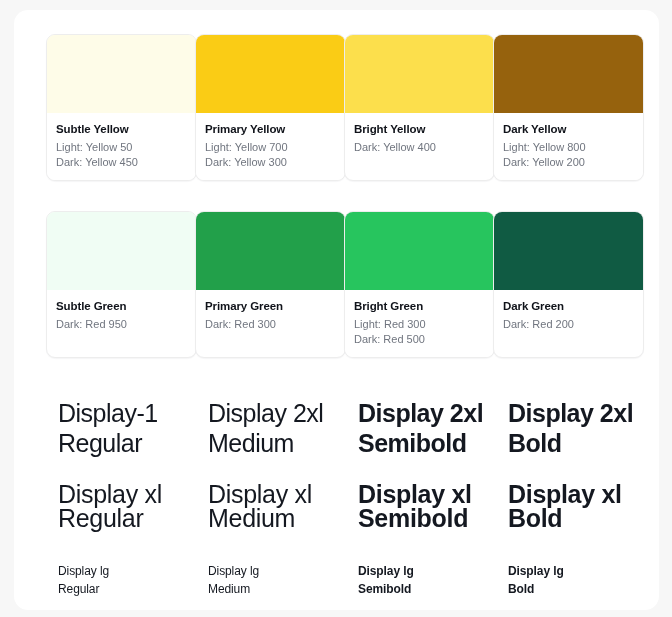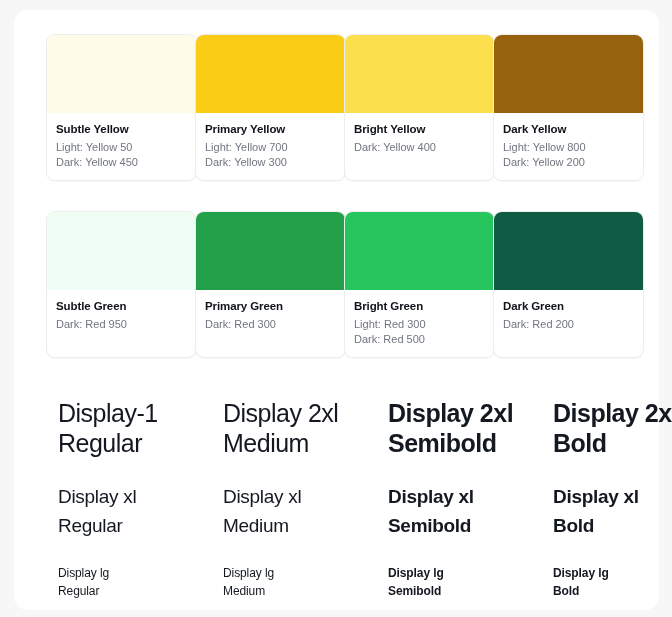--- a/index.html
+++ b/index.html
@@ -82,45 +82,45 @@
   }
 
   
   .type-grid {
     position: absolute;
     left: 44px;
     top: 388px;
     width: 600px;
     display: grid;
     grid-template-columns: repeat(4, 150px);
-    column-gap: 15px;
+    column-gap: 0px;
   }
 
   .type-col {
     display: flex;
     flex-direction: column;
   }
 
   .spec {
     color: #141820;
     white-space: pre-line;
   }
 
   .spec-2xl {
     font-size: 25px;
     line-height: 30px;
     letter-spacing: -0.5px;
     margin-bottom: 24px;
   }
 
   .spec-xl {
-    font-size: 19px;
-    line-height: 29px;
+    font-size: 25px;
+    line-height: 24px;
     letter-spacing: -0.3px;
-    margin-bottom: 24px;
+    margin-bottom: 32px;
   }
 
   .spec-lg {
     font-size: 12px;
     line-height: 18px;
     letter-spacing: -0.1px;
   }
 
   .w-regular  { font-weight: 400; }
   .w-medium   { font-weight: 500; }

